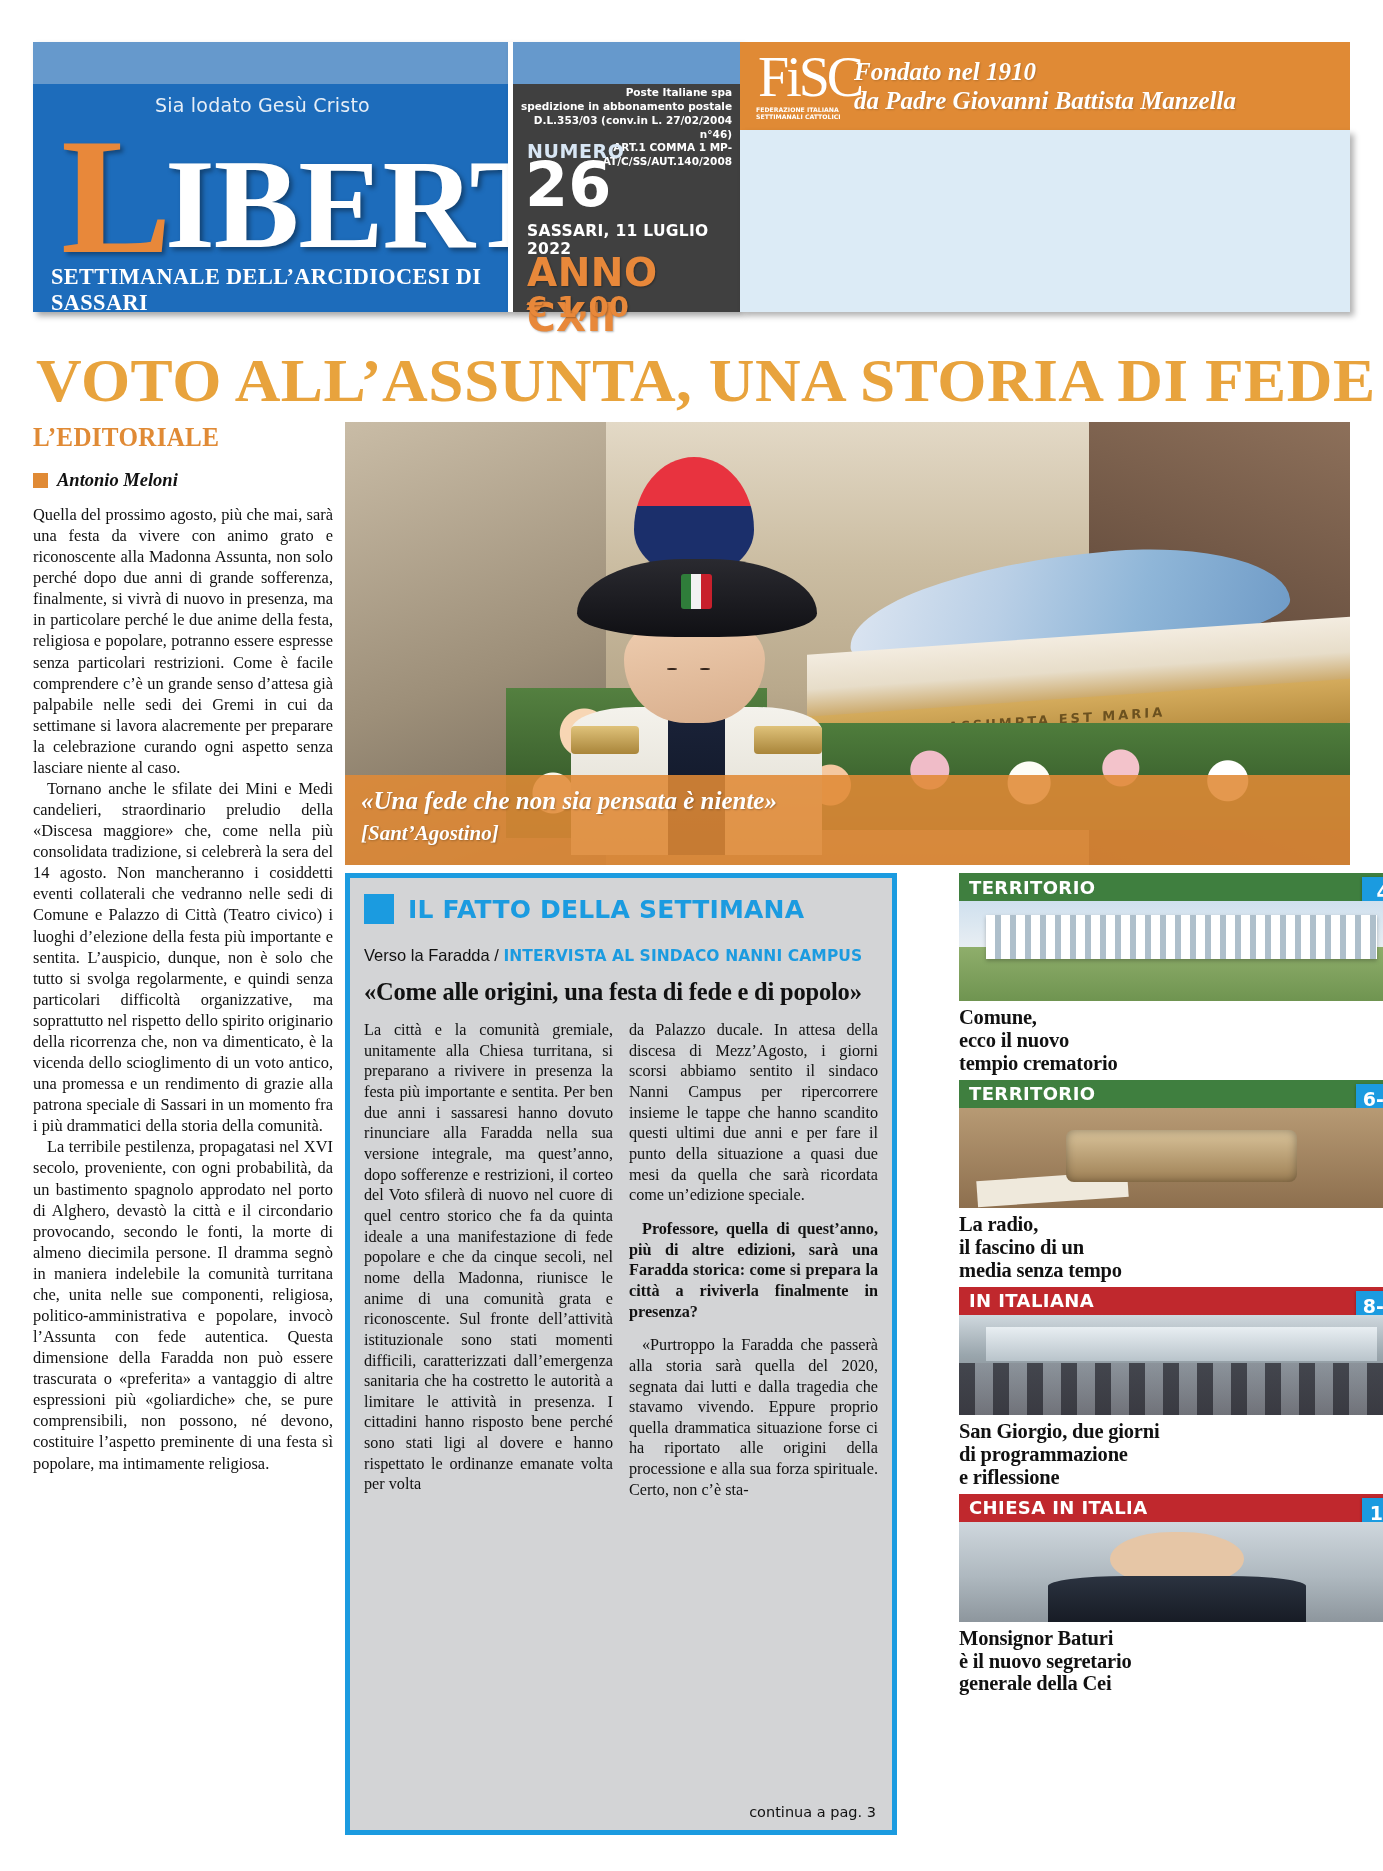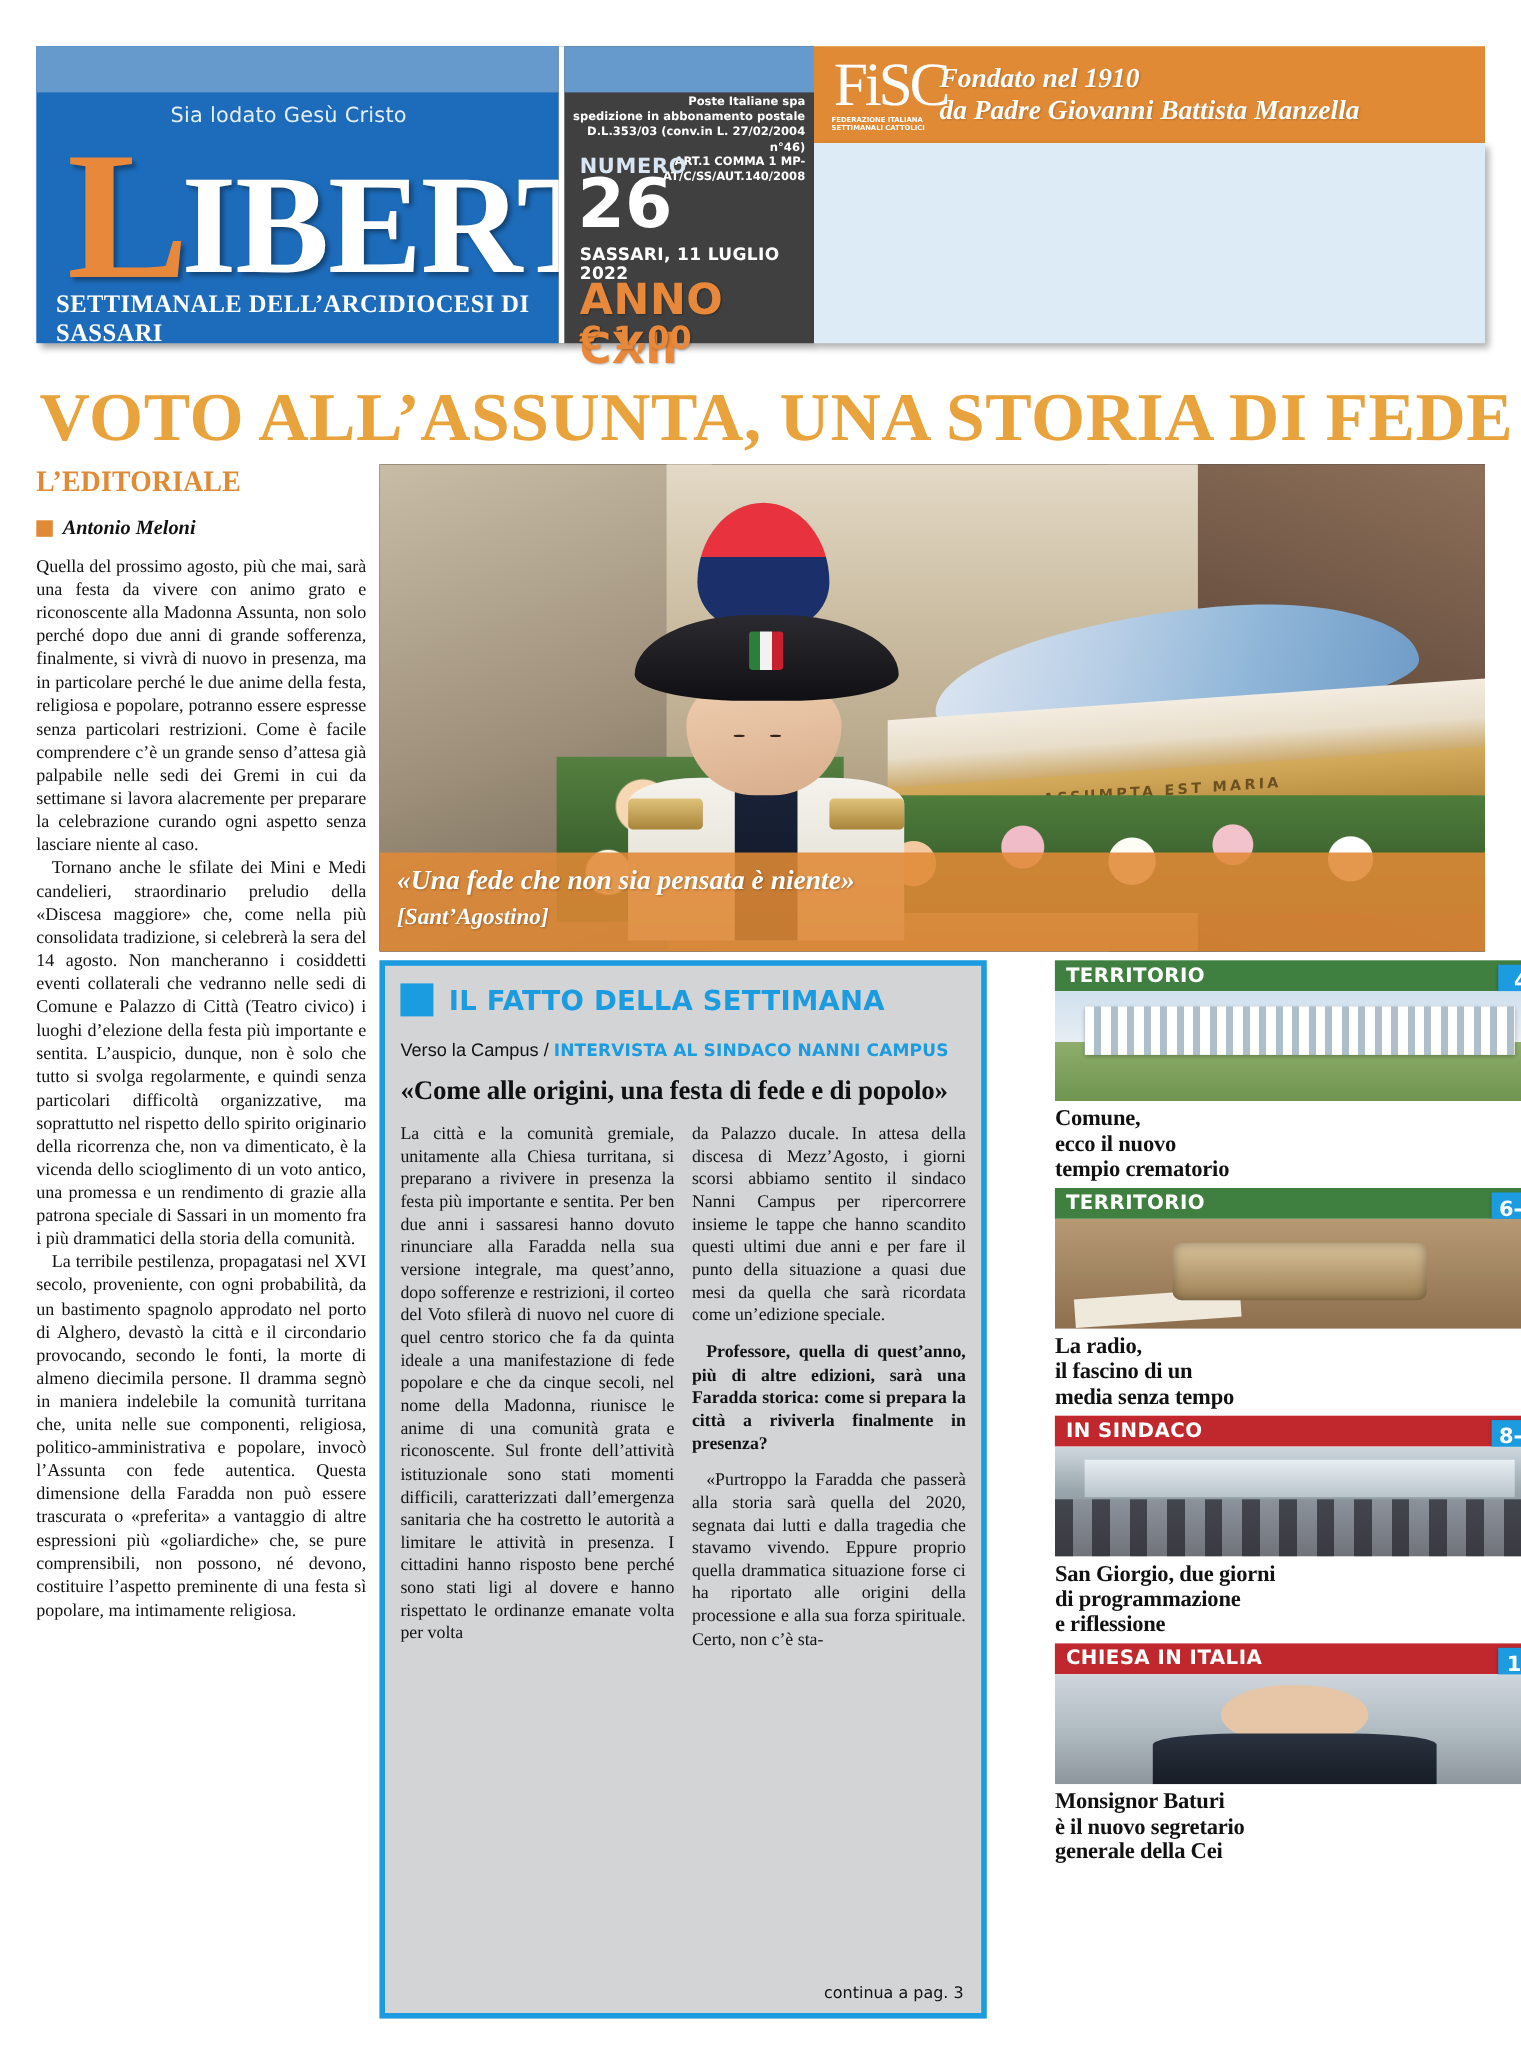--- a/index.html
+++ b/index.html
@@ -490,21 +490,21 @@
   </div>
 </div>
 
 <div class="fatto">
   <div class="fatto-head">
     <span class="fatto-sq"></span>
     <span class="fatto-title">IL FATTO DELLA SETTIMANA</span>
   </div>
 
   <div class="fatto-kicker">
-    <span>Verso la Campus / </span><b>INTERVISTA AL SINDACO NANNI CAMPUS</b>
+    <span>Verso la Faradda / </span><b>INTERVISTA AL SINDACO NANNI CAMPUS</b>
   </div>
 
   <div class="fatto-headline">«Come alle origini, una festa di fede e di popolo»</div>
 
   <div class="fatto-cols">
     <div>
       <p>La città e la comunità gremiale, unitamente alla Chiesa turritana, si preparano a rivivere in presenza la festa più importante e sentita. Per ben due anni i sassaresi hanno dovuto rinunciare alla Faradda nella sua versione integrale, ma quest’anno, dopo sofferenze e restrizioni, il corteo del Voto sfilerà di nuovo nel cuore di quel centro storico che fa da quinta ideale a una manifestazione di fede popolare e che da cinque secoli, nel nome della Madonna, riunisce le anime di una comunità grata e riconoscente. Sul fronte dell’attività istituzionale sono stati momenti difficili, caratterizzati dall’emergenza sanitaria che ha costretto le autorità a limitare le attività in presenza. I cittadini hanno risposto bene perché sono stati ligi al dovere e hanno rispettato le ordinanze emanate volta per volta</p>
     </div>
     <div>
       <p>da Palazzo ducale. In attesa della discesa di Mezz’Agosto, i giorni scorsi abbiamo sentito il sindaco Nanni Campus per ripercorrere insieme le tappe che hanno scandito questi ultimi due anni e per fare il punto della situazione a quasi due mesi da quella che sarà ricordata come un’edizione speciale.</p>
@@ -539,21 +539,21 @@
     <div class="rail-photo">
         <div class="ph-radio"></div>
       </div>
     <div class="rail-title" style="white-space:pre-line">La radio,
 il fascino di un
 media senza tempo</div>
   </div>
 
   <div class="rail-item">
     <div class="rail-bar bg-red">
-      <span class="lbl">IN SINDACO</span>
+      <span class="lbl">IN ITALIANA</span>
       <span class="pagebox">8-9</span>
     </div>
     <div class="rail-photo">
         <div class="ph-sala"></div>
       </div>
     <div class="rail-title" style="white-space:pre-line">San Giorgio, due giorni
 di programmazione
 e riflessione</div>
   </div>
 

